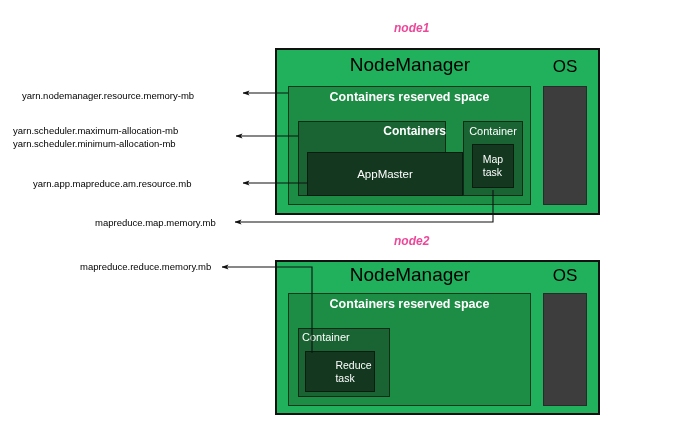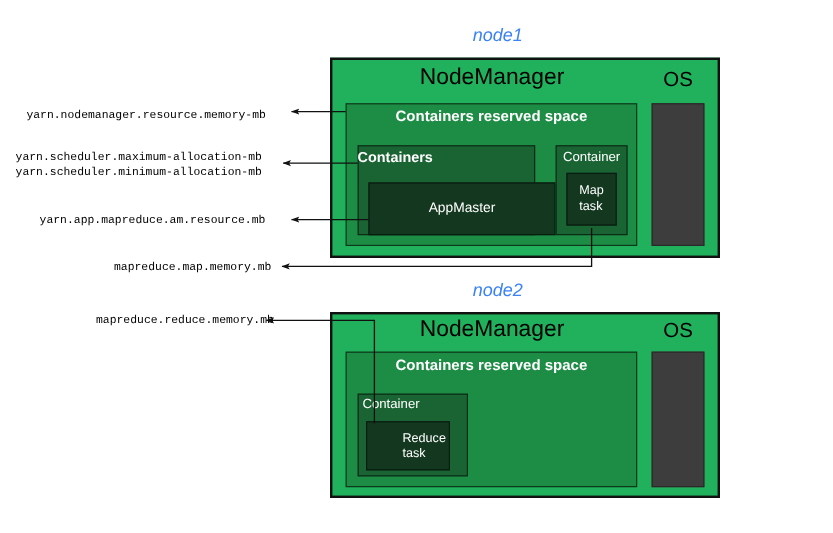--- a/index.html
+++ b/index.html
@@ -14,36 +14,36 @@
     position: relative;
     width: 694px;
     height: 444px;
     background: #ffffff;
     overflow: hidden;
   }
 
   
   .prop-label {
     position: absolute;
-    font-family: Liberation Mono, monospace;
+    font-family: Liberation Sans, sans-serif;
     font-size: 9.5px;
     color: #000000;
     white-space: nowrap;
     letter-spacing: 0px;
     line-height: 13px;
   }
 
   
   .node-caption {
     position: absolute;
     font-family: "Liberation Sans", sans-serif;
     font-style: italic;
-    font-weight: normal;
-    font-size: 15px;
-    color: #3b82f6;
+    font-weight: bold;
+    font-size: 12px;
+    color: #ec4899;
     white-space: nowrap;
   }
 
   
   .node-box {
     position: absolute;
     background: #21B05B;
     border: 2px solid #111111;
     box-sizing: border-box;
   }
@@ -86,21 +86,21 @@
     background: #1A6433;
     border: 1px solid #0b2d17;
     box-sizing: border-box;
   }
   .containers-title {
     position: absolute;
     font-size: 12px;
     font-weight: bold;
     color: #ffffff;
     white-space: nowrap;
-    text-align: left;
+    text-align: right;
   }
   .container-title {
     position: absolute;
     font-size: 11px;
     font-weight: normal;
     color: #ffffff;
     white-space: nowrap;
     text-align: center;
   }
   .task-box {

